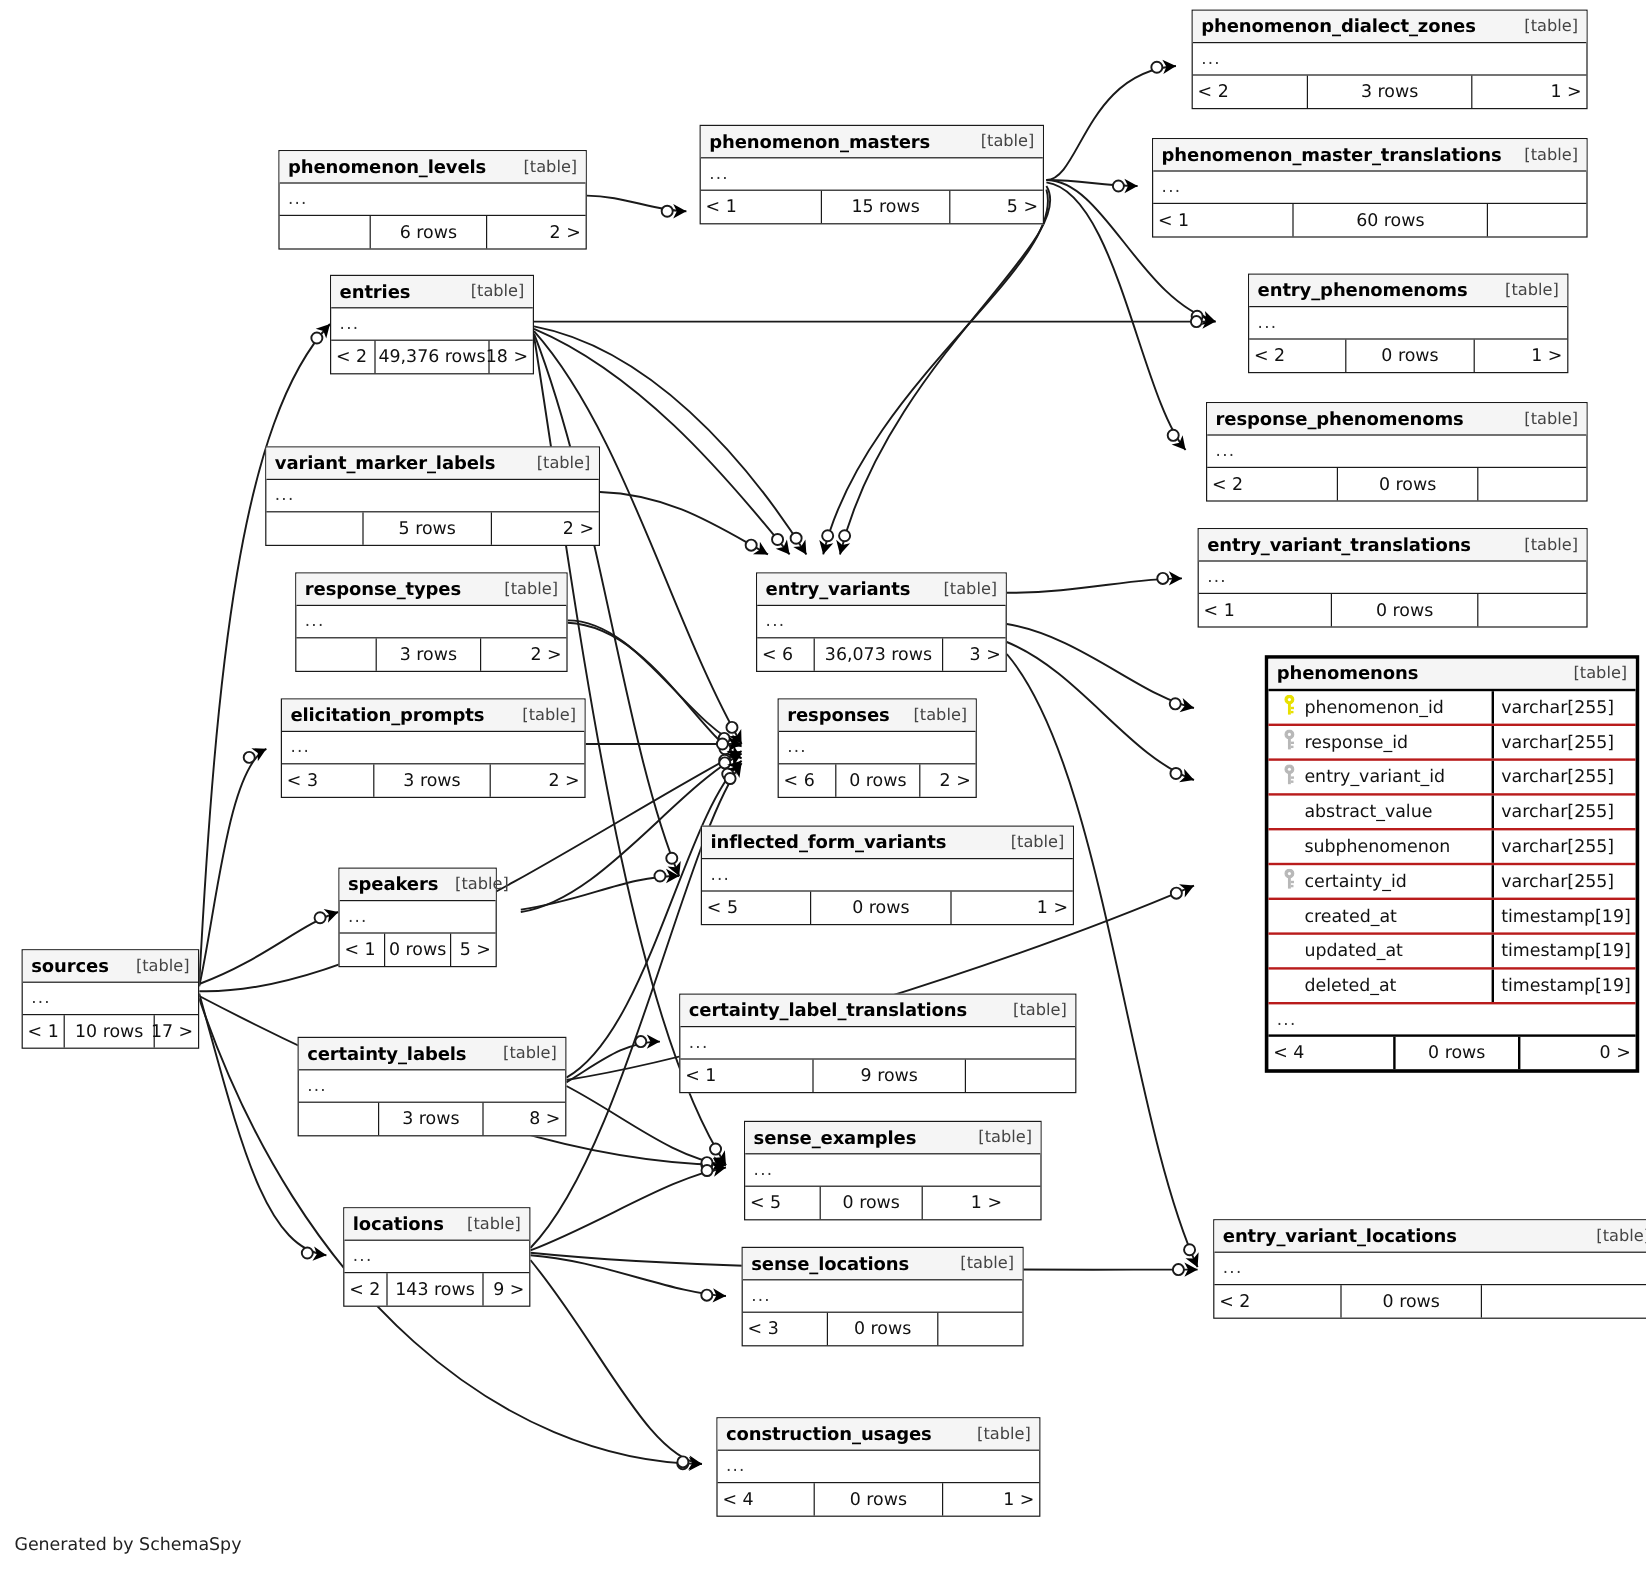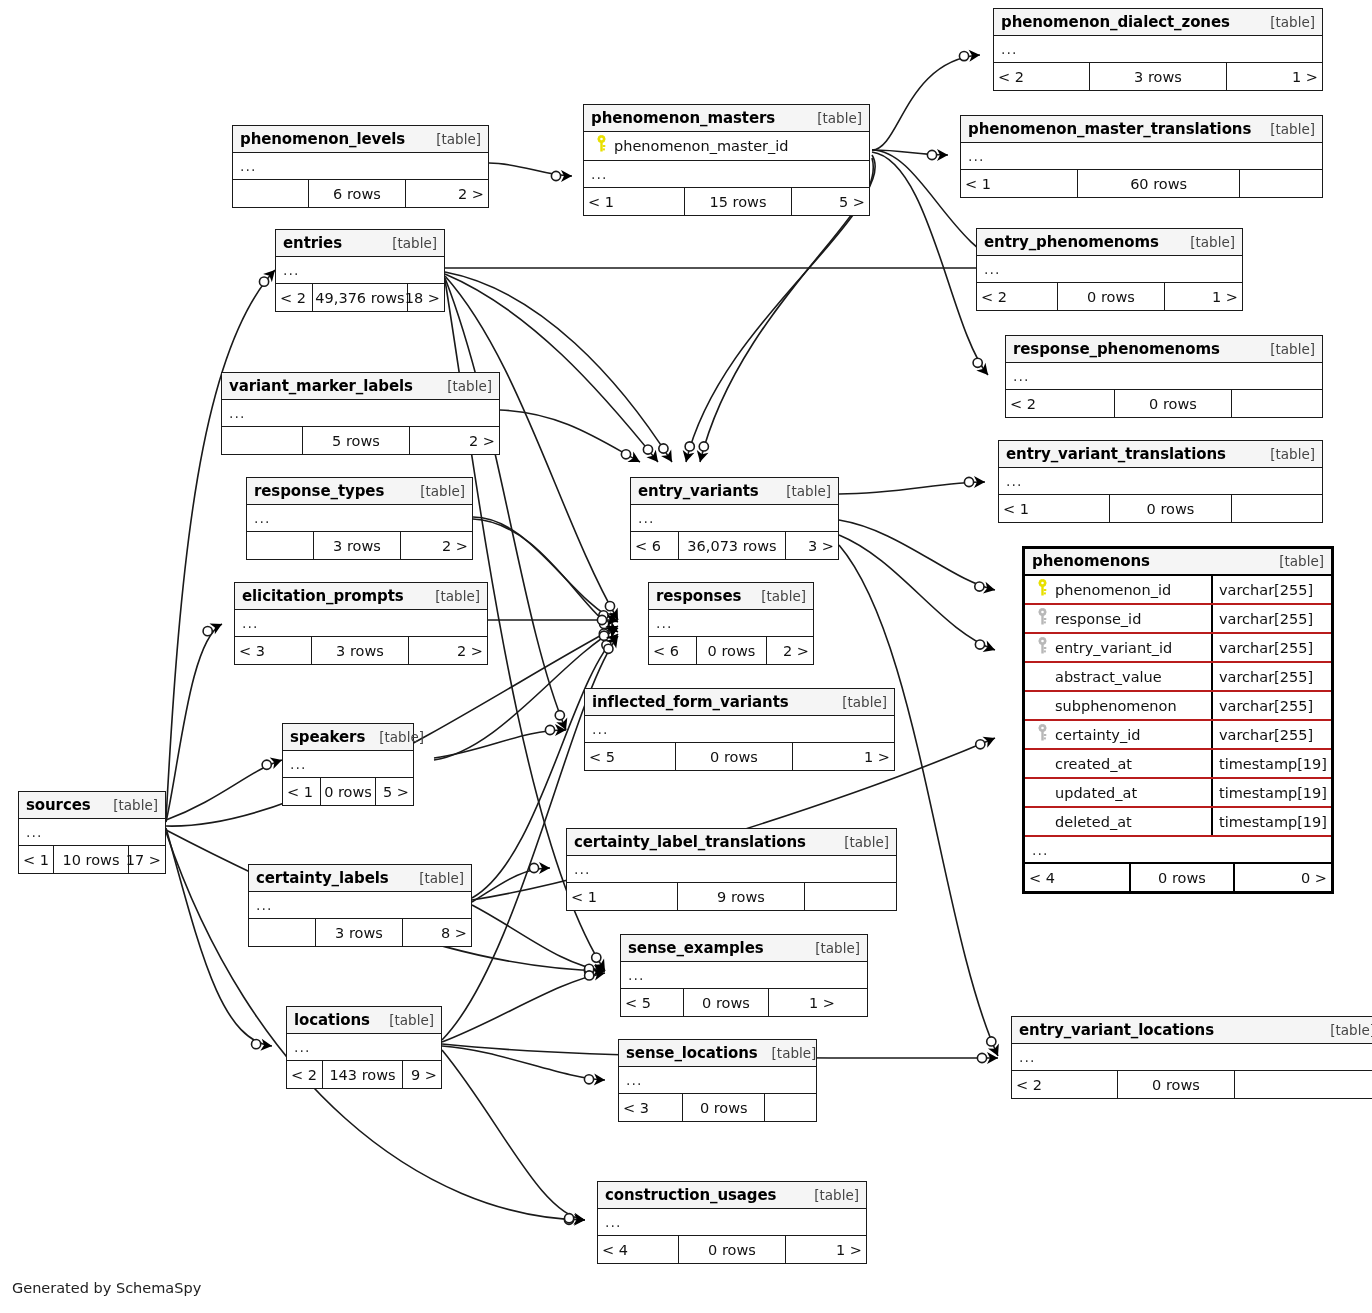--- a/index.html
+++ b/index.html
@@ -279,34 +279,20 @@
           <div class="f-left" style="width:95px">&lt; 2</div>
           <div class="f-center" style="width:138px">3 rows</div>
           <div class="f-right" style="width:95px">1 &gt;</div>
         </div>
       </div>
       <div class="tbl" style="left: 583px; top: 104px; width: 287px;">
         <div class="tbl-title">
           <span class="tbl-name">phenomenon_masters</span>
           <span class="tbl-kind">[table]</span>
         </div>
-        <div class="col-row">
-          <div class="col-left">
-            <span class="col-keyslot">
-              <span class="keyicon"><svg width="11" height="18" viewBox="0 0 11 18">
-                  <circle cx="5.5" cy="4" r="3.6" fill="#e8e000" stroke="#e8e000"></circle>
-                  <circle cx="5.5" cy="4" r="1.3" fill="#ffffff"></circle>
-                  <rect x="4.3" y="6.5" width="2.4" height="10" fill="#e8e000"></rect>
-                  <rect x="6.7" y="10" width="2.6" height="2" fill="#e8e000"></rect>
-                  <rect x="6.7" y="13.4" width="2.2" height="2" fill="#e8e000"></rect>
-                </svg></span>
-            </span>
-            <span class="col-name">phenomenon_master_id</span>
-          </div>
-        </div>
         <div class="tbl-ellipsis">...</div>
         <div class="foot">
           <div class="f-left" style="width:100px">&lt; 1</div>
           <div class="f-center" style="width:108px">15 rows</div>
           <div class="f-right" style="width:77px">5 &gt;</div>
         </div>
       </div>
       <div class="tbl" style="left: 960px; top: 115px; width: 363px;">
         <div class="tbl-title">
           <span class="tbl-name">phenomenon_master_translations</span>
@@ -324,21 +310,21 @@
           <span class="tbl-name">phenomenon_levels</span>
           <span class="tbl-kind">[table]</span>
         </div>
         <div class="tbl-ellipsis">...</div>
         <div class="foot">
           <div class="f-left" style="width:75px"></div>
           <div class="f-center" style="width:98px">6 rows</div>
           <div class="f-right" style="width:82px">2 &gt;</div>
         </div>
       </div>
-      <div class="tbl" style="left: 976px; top: 228px; width: 267px;">
+      <div class="tbl" style="left: 1040px; top: 228px; width: 267px;">
         <div class="tbl-title">
           <span class="tbl-name">entry_phenomenoms</span>
           <span class="tbl-kind">[table]</span>
         </div>
         <div class="tbl-ellipsis">...</div>
         <div class="foot">
           <div class="f-left" style="width:80px">&lt; 2</div>
           <div class="f-center" style="width:108px">0 rows</div>
           <div class="f-right" style="width:77px">1 &gt;</div>
         </div>
@@ -408,21 +394,21 @@
           <span class="tbl-name">entry_variants</span>
           <span class="tbl-kind">[table]</span>
         </div>
         <div class="tbl-ellipsis">...</div>
         <div class="foot">
           <div class="f-left" style="width:47px">&lt; 6</div>
           <div class="f-center" style="width:108px">36,073 rows</div>
           <div class="f-right" style="width:52px">3 &gt;</div>
         </div>
       </div>
-      <div class="tbl focus" style="left: 1022px; top: 546px; width: 312px;">
+      <div class="tbl focus" style="left: 1054px; top: 546px; width: 312px;">
         <div class="tbl-title">
           <span class="tbl-name">phenomenons</span>
           <span class="tbl-kind">[table]</span>
         </div>
         <div class="col-row">
           <div class="col-left">
             <span class="col-keyslot">
               <span class="keyicon"><svg width="11" height="18" viewBox="0 0 11 18">
                   <circle cx="5.5" cy="4" r="3.6" fill="#e8e000" stroke="#e8e000"></circle>
                   <circle cx="5.5" cy="4" r="1.3" fill="#ffffff"></circle>
@@ -635,21 +621,21 @@
           <span class="tbl-name">entry_variant_locations</span>
           <span class="tbl-kind">[table]</span>
         </div>
         <div class="tbl-ellipsis">...</div>
         <div class="foot">
           <div class="f-left" style="width:105px">&lt; 2</div>
           <div class="f-center" style="width:118px">0 rows</div>
           <div class="f-right" style="width:87px"></div>
         </div>
       </div>
-      <div class="tbl" style="left: 618px; top: 1039px; width: 199px;">
+      <div class="tbl" style="left: 618px; top: 1039px; width: 235px;">
         <div class="tbl-title">
           <span class="tbl-name">sense_locations</span>
           <span class="tbl-kind">[table]</span>
         </div>
         <div class="tbl-ellipsis">...</div>
         <div class="foot">
           <div class="f-left" style="width:70px">&lt; 3</div>
           <div class="f-center" style="width:93px">0 rows</div>
           <div class="f-right" style="width:56px"></div>
         </div>

